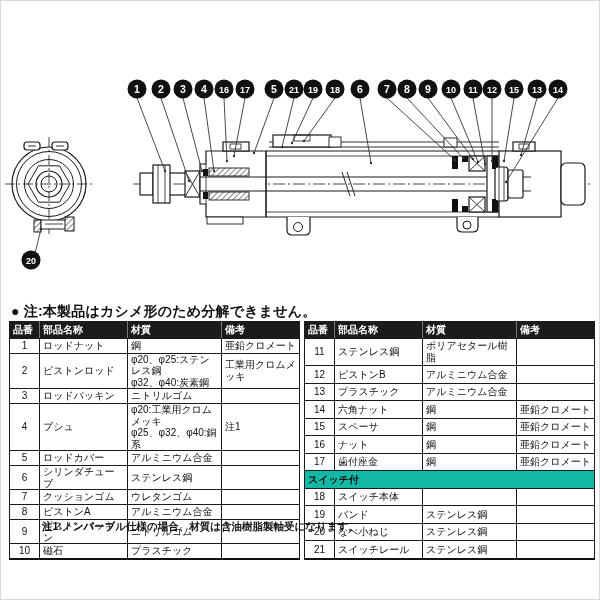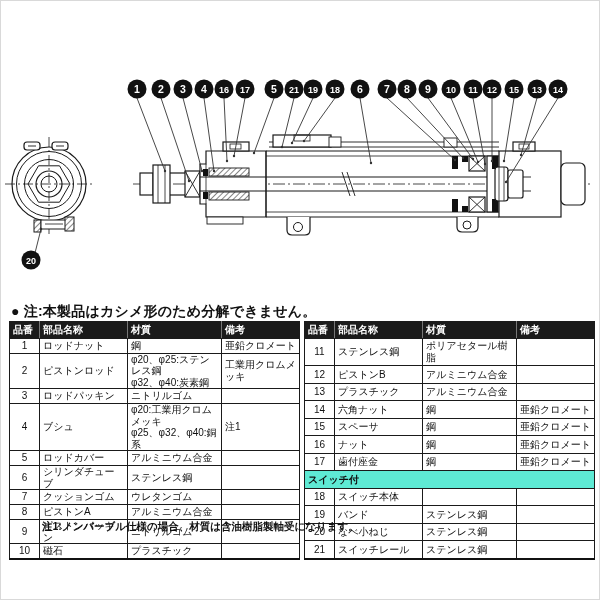--- a/index.html
+++ b/index.html
@@ -22,21 +22,21 @@
     background:#1b1b1b;color:#fff;font-weight:bold;text-align:left;
     padding:2px 3px;font-size:10px;border:1px solid #1b1b1b;border-right:1px solid #777;
   }
   table.parts-table th:last-child{border-right:1px solid #1b1b1b;}
   table.parts-table td{
     border:1px solid #1a1a1a;padding:0 3px;height:14px;vertical-align:middle;
     white-space:pre-line;overflow:hidden;
   }
   table.parts-table td.col-no{text-align:center;padding:0 1px;}
   table.parts-table tr.tall td{height:29px;}
-  table.parts-table tr.section-row td{background:#5eead4;font-weight:bold;}
+  table.parts-table tr.section-row td{background:#14b8a6;font-weight:bold;}
   .note-bottom{
     position:absolute;left:10px;top:519px;font-size:10.5px;font-weight:bold;
     white-space:nowrap;
     padding-left:31px;
   }
 </style>
 </head>
 <body>
 
 <div class="page">

